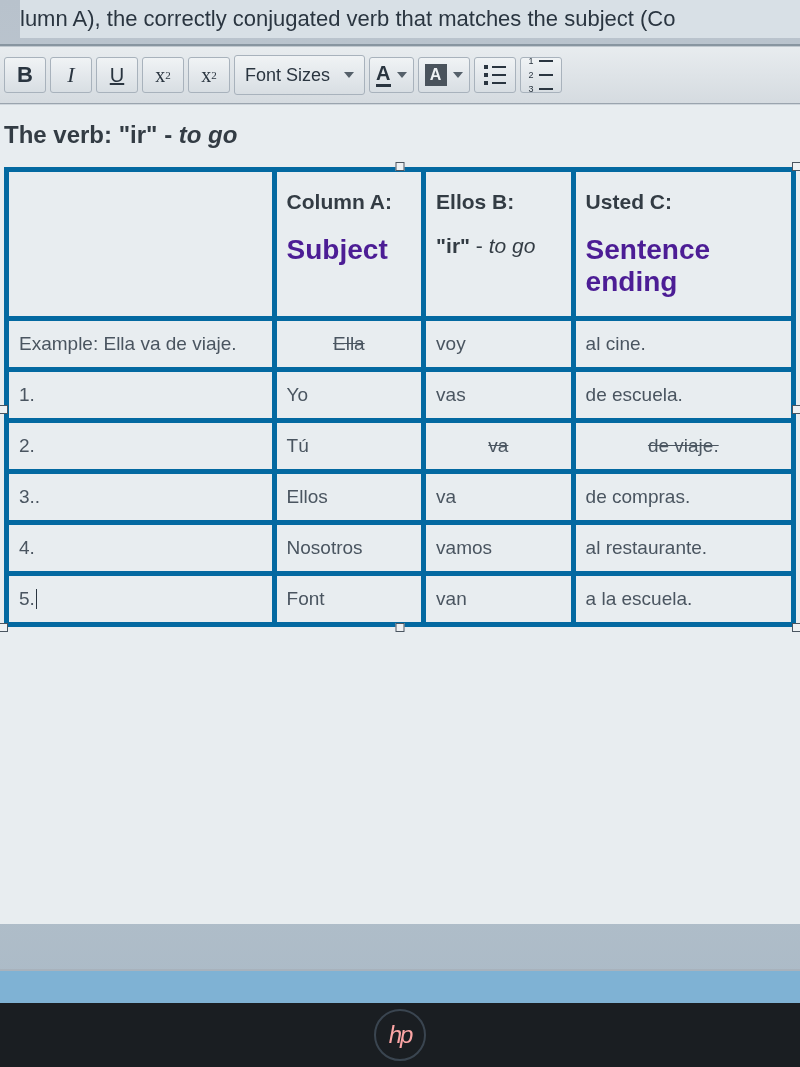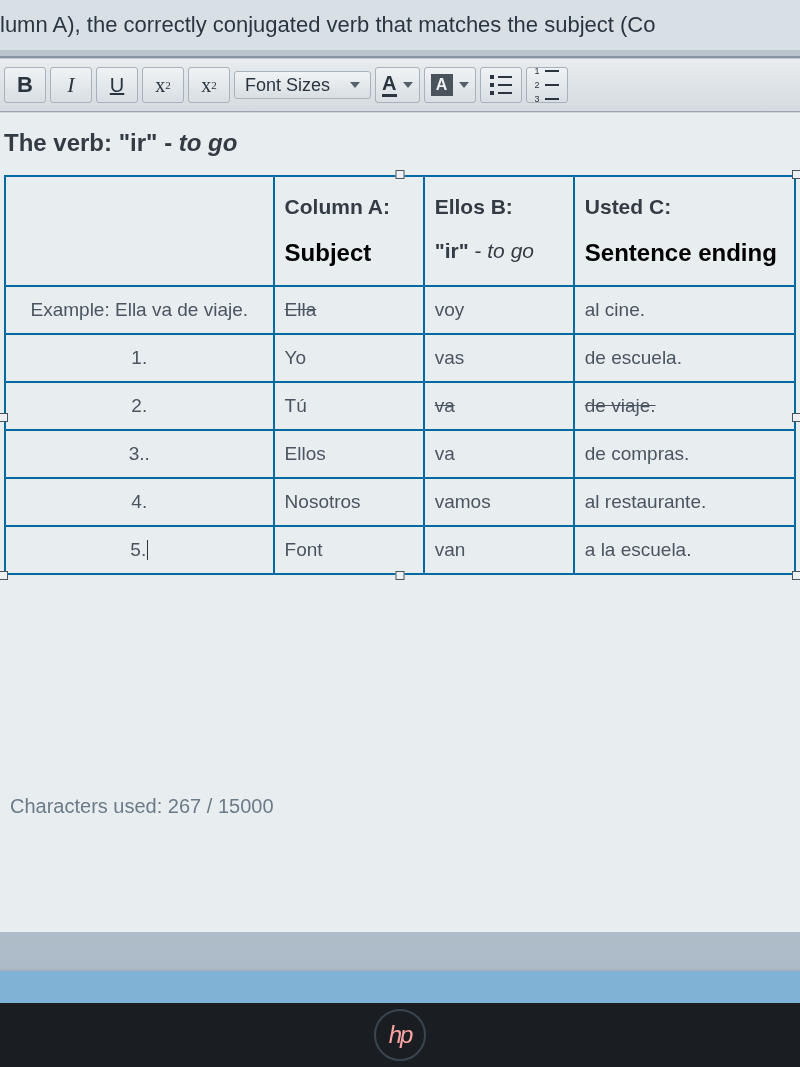--- a/index.html
+++ b/index.html
@@ -5,25 +5,26 @@
     * { box-sizing: border-box; margin: 0; padding: 0; }
     body {
       font-family: Arial, Helvetica, sans-serif;
       background: linear-gradient(180deg, #b8c2cc 0%, #c5cdd5 40%, #a8b8c5 100%);
       width: 800px;
       height: 1067px;
       overflow: hidden;
       position: relative;
     }
     .top-text {
-      padding: 12px 0;
+      padding: 6px 0;
       font-size: 22px;
       color: #2a3540;
       background: #d8e0e6;
       white-space: nowrap;
+      margin-left: 20px;
     }
     .divider-line {
       height: 2px;
       background: #8895a0;
       margin-top: 6px;
     }
     .toolbar {
       display: flex;
       align-items: center;
       gap: 4px;
@@ -49,28 +50,28 @@
     .tbtn.bold { font-weight: 800; font-size: 22px; }
     .tbtn.italic { font-style: italic; font-family: Georgia, serif; font-size: 22px; }
     .tbtn.underline { text-decoration: underline; font-size: 20px; }
     .tbtn.sup { font-family: Georgia, serif; }
     .tbtn.sub { font-family: Georgia, serif; }
     .tsup { font-size: 11px; vertical-align: super; }
     .tsub { font-size: 11px; vertical-align: sub; }
     .font-size-dd {
       display: flex;
       align-items: center;
-      height: 28px;
+      height: 40px;
       padding: 0 10px;
       background: linear-gradient(180deg, #f0f3f5 0%, #d8dee3 100%);
       border: 1px solid #a8b2bc;
       border-radius: 3px;
       font-size: 18px;
       color: #2a3540;
-      gap: 20px;
+      gap: 14px;
       cursor: pointer;
     }
     .caret {
       width: 0; height: 0;
       border-left: 5px solid transparent;
       border-right: 5px solid transparent;
       border-top: 6px solid #55606a;
     }
     .color-btn {
       display: flex;
@@ -139,38 +140,38 @@
     .h-mr { top: 238px; right: -5px; }
     .h-bl { bottom: -5px; left: -5px; }
     .h-bc { bottom: -5px; left: 50%; transform: translateX(-50%); }
     .h-br { bottom: -5px; right: -5px; }
     table {
       border-collapse: collapse;
       width: 100%;
       table-layout: fixed;
     }
     td {
-      border: 2px solid #0369a1;
+      border: 5px solid #0369a1;
       padding: 12px 10px;
       font-size: 19px;
       color: #4a5560;
       vertical-align: top;
     }
     td.hdr { padding: 18px 10px; }
     td.hdr .top { font-weight: 700; font-size: 21px; color: #333c44; display: block; margin-bottom: 20px; }
-    td.hdr .bot { font-weight: 700; font-size: 24px; color: #000000; }
+    td.hdr .bot { font-weight: 700; font-size: 28px; color: #4c1d95; }
     td.hdr .bot-mixed { font-size: 21px; color: #333c44; }
     td.hdr .bot-mixed .b { font-weight: 700; }
     td.hdr .bot-mixed .i { font-style: italic; }
     .col0 { width: 34%; }
     .col1 { width: 19%; }
     .col2 { width: 19%; }
     .col3 { width: 28%; }
-    .strike { text-decoration: line-through; }
-    .rownum { color: #4a5560; text-align: center; }
+    .strike { text-decoration: line-through; text-align: center; }
+    .rownum { color: #4a5560; }
     .char-count {
       margin-top: 220px;
       font-size: 20px;
       color: #6b7b88;
       padding-left: 6px;
     }
     .bottom-bar {
       position: absolute;
       left: 0;
       right: 0;
@@ -348,19 +349,18 @@
           <tr>
             <td class="rownum">5.<span class="text-cursor"></span></td>
             <td>Font</td>
             <td>van</td>
             <td>a la escuela.</td>
           </tr>
         </tbody>
     </table>
   </div>
 
-  <div class="char-count">Characters used: 267 / 15000</div>
 </div>
 
 <div class="bottom-bar"></div>
 <div class="laptop-frame">
   <div class="hp-logo">hp</div>
 </div>
 
 </body></html>

